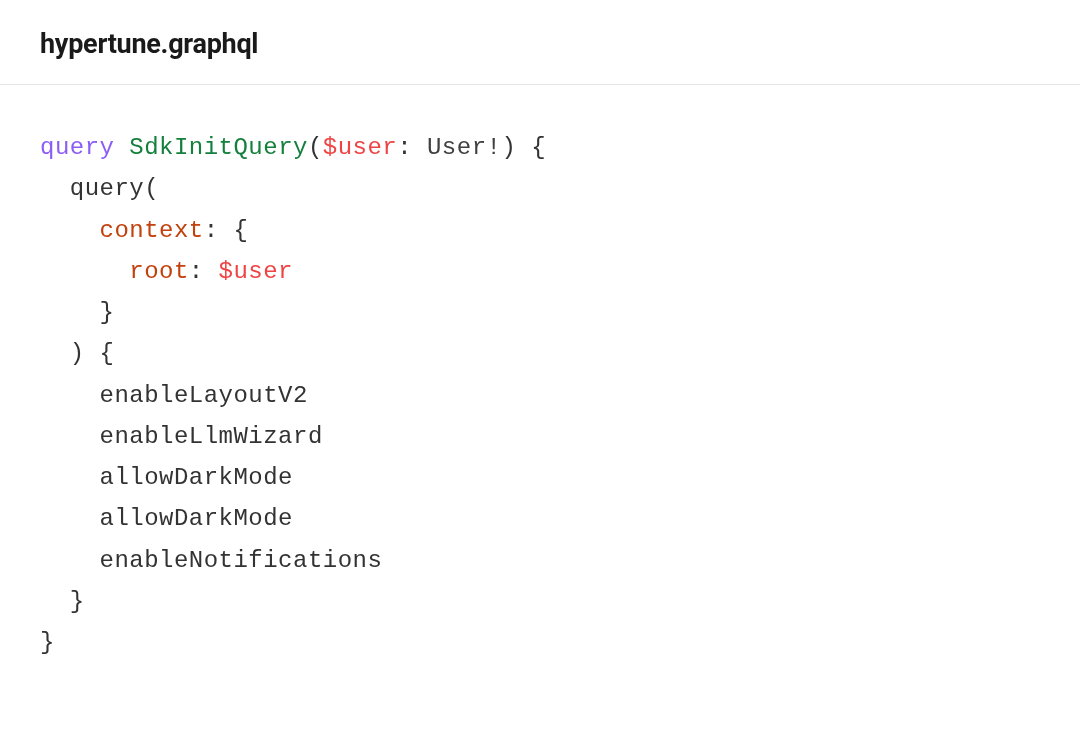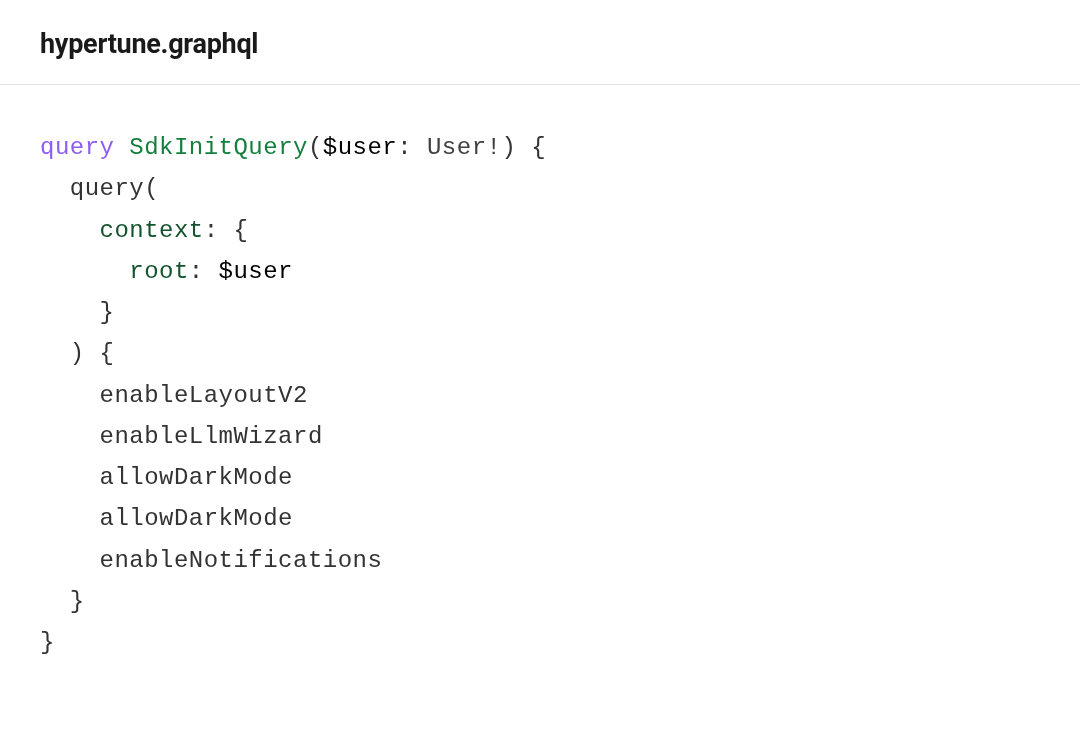--- a/index.html
+++ b/index.html
@@ -34,28 +34,28 @@
       letter-spacing: 0.02em;
     }
     .tok-keyword {
       color: #8b5cf6;
       text-align: center;
     }
     .tok-opname {
       color: #15803d;
     }
     .tok-variable {
-      color: #000000;
+      color: #ef4444;
       margin-top: 40px;
     }
     .tok-type {
       color: #404040;
     }
     .tok-field {
-      color: #14532d;
+      color: #c2410c;
     }
     .tok-base {
       color: #333333;
     }
   </style>
 </head>
 <body>
 
 <div class="header">
   <div class="filename">hypertune.graphql</div>

